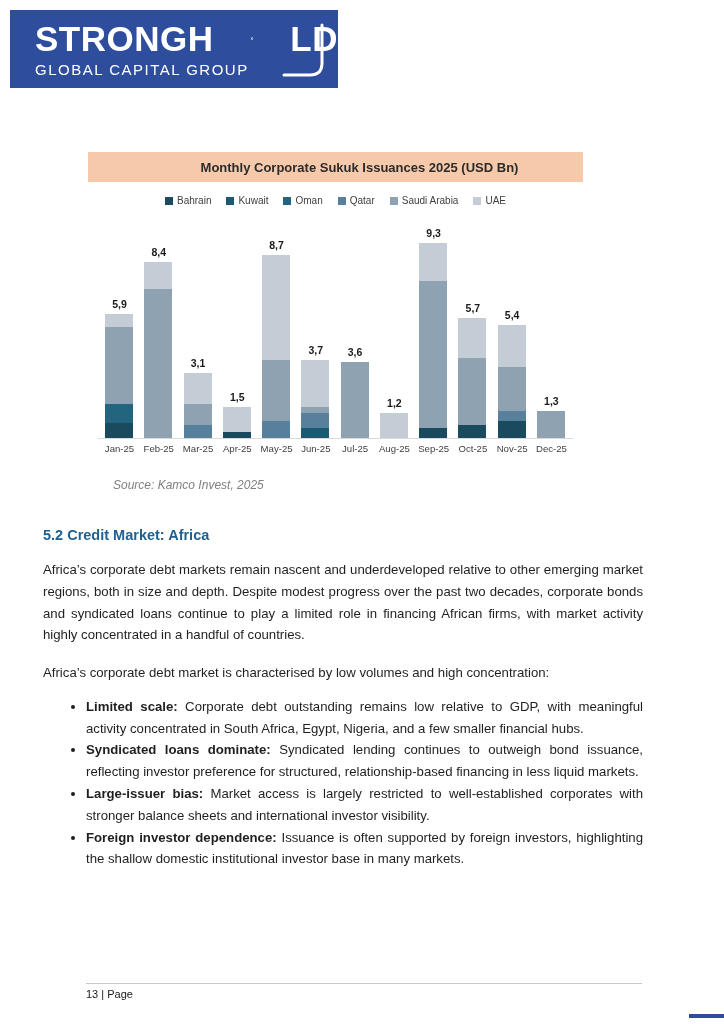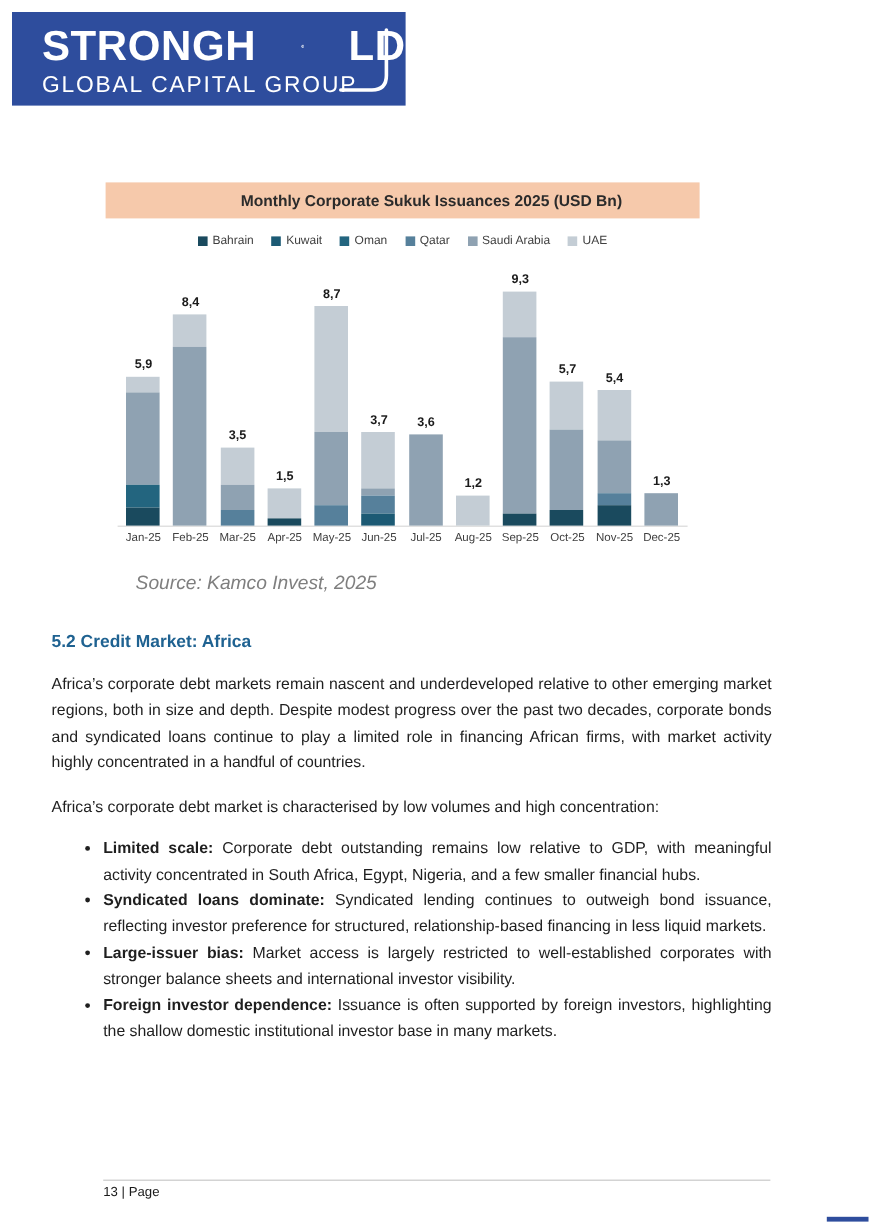--- a/index.html
+++ b/index.html
@@ -24,21 +24,21 @@
     background: #2e4d9d;
     color: #ffffff;
   }
   .banner-text { padding: 11px 0 0 25px; }
   .brand-line1 {
     font-size: 35px; font-weight: 700; letter-spacing: 0.5px;
     line-height: 1; display: flex; align-items: center; gap: 36px;
   }
   .globe { width: 29px; height: 29px; margin: 0 1px; display: inline-block; }
   .brand-line2 {
-    font-size: 19px; font-weight: 400; letter-spacing: 1.5px;
+    font-size: 15px; font-weight: 400; letter-spacing: 1.5px;
     margin-top: 6px; line-height: 1;
   }
   .bracket { position: absolute; right: 10px; top: 12px; }
 
   
   .chart { position: absolute; left: 88px; top: 152px; width: 495px; }
   .chart-title-bar {
     background: #f6c9ab;
     height: 30px;
     display: flex; align-items: center; justify-content: center;
@@ -70,21 +70,21 @@
   .axis-row {
     margin: 0 10px;
     border-top: 1px solid #d9d9d9;
     display: flex; justify-content: space-between;
     padding: 4px 2px 0 2px;
     align-items: center;
   }
   .xlab { width: 39px; text-align: center; font-size: 9.6px; color: #3f3f3f; }
   .source-note {
     margin: 24px 0 0 25px;
-    font-size: 16px; font-style: italic; color: #7f7f7f;
+    font-size: 12px; font-style: italic; color: #7f7f7f;
   }
 
   
   .body-copy { position: absolute; left: 43px; top: 527px; width: 600px; }
   .section-heading { font-size: 14.5px; font-weight: 700; color: #1f6291; }
   .para {
     margin-top: 16px;
     font-size: 13.2px; line-height: 1.65; text-align: justify; color: #1f1f1f;
   }
   ul.bullets { margin: 12px 0 0 24px; padding-left: 19px; }
@@ -177,21 +177,21 @@
             <div class="seg" style="height: 27.3px; background: rgb(196, 205, 213);"></div>
           </div>
           <div class="total" style="bottom: 180.4px;">8,4</div>
         </div>
         <div class="col">
           <div class="stack">
             <div class="seg" style="height: 12.6px; background: rgb(86, 128, 155);"></div>
             <div class="seg" style="height: 21px; background: rgb(143, 162, 178);"></div>
             <div class="seg" style="height: 31.5px; background: rgb(196, 205, 213);"></div>
           </div>
-          <div class="total" style="bottom: 69.1px;">3,5</div>
+          <div class="total" style="bottom: 69.1px;">3,1</div>
         </div>
         <div class="col">
           <div class="stack">
             <div class="seg" style="height: 6.3px; background: rgb(26, 74, 94);"></div>
             <div class="seg" style="height: 25.2px; background: rgb(196, 205, 213);"></div>
           </div>
           <div class="total" style="bottom: 35.5px;">1,5</div>
         </div>
         <div class="col">
           <div class="stack">

